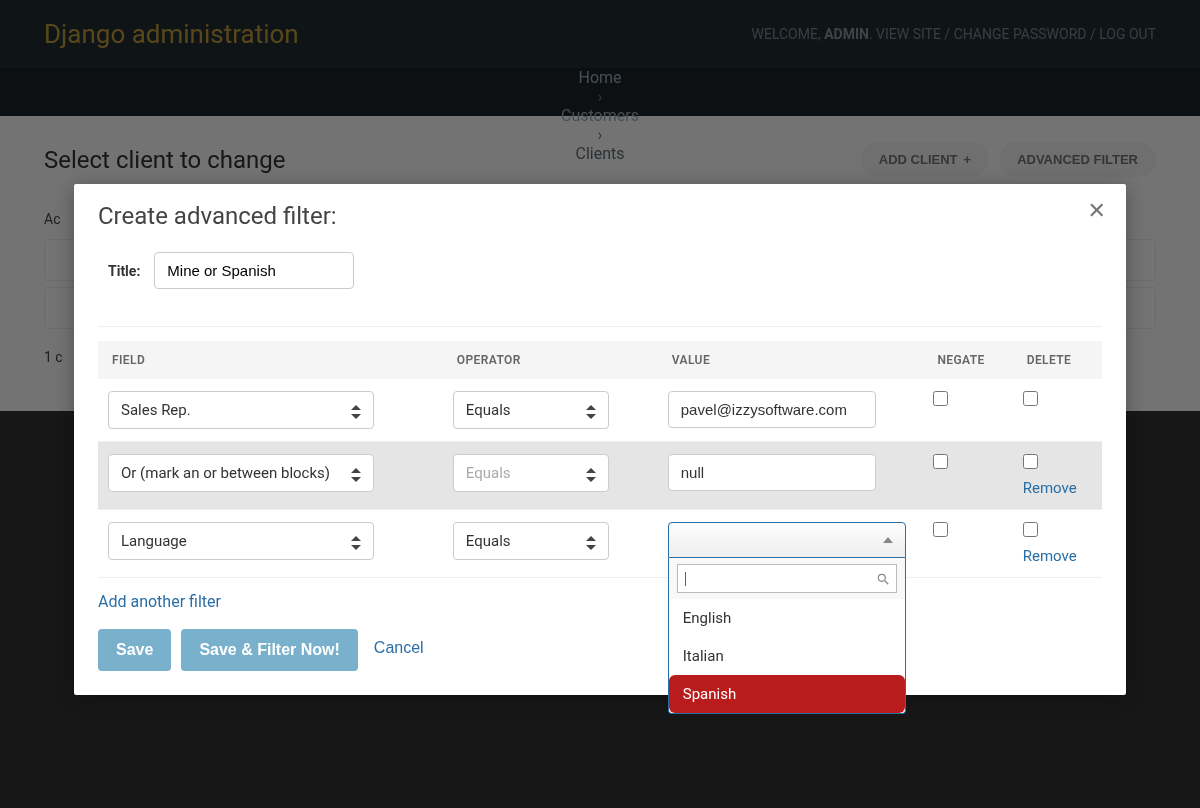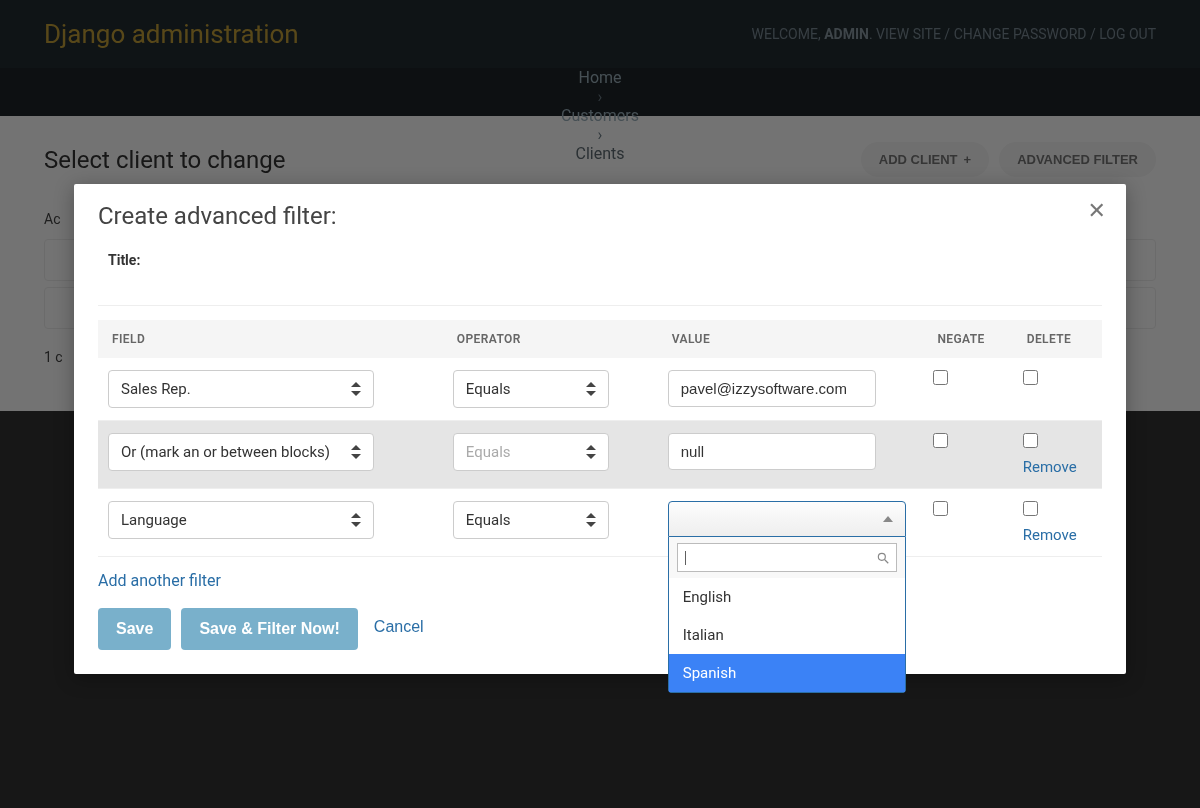--- a/index.html
+++ b/index.html
@@ -33,39 +33,39 @@
 
 .title-row { display: flex; align-items: center; gap: 14px; padding-bottom: 37px; border-bottom: 1px solid #eee; margin-bottom: 14px; }
 .title-label { font-weight: 700; font-size: 14px; color: #333; margin-left: 10px; }
 .title-input { border: 1px solid #ccc; border-radius: 4px; padding: 9px 12px; font-size: 15px; width: 200px; }
 
 .ftable { width: 100%; border-collapse: collapse; }
 .ftable thead th { background: #f5f5f5; text-align: left; font-size: 12px; font-weight: 600; color: #666; letter-spacing: 0.4px; padding: 12px 14px; }
 .ftable tbody tr { border-bottom: 1px solid #eee; }
 .ftable tbody tr.alt { background: #e5e5e5; }
 .ftable td { padding: 12px 10px; vertical-align: top; }
-.sel { display: inline-flex; align-items: center; justify-content: space-between; border: 1px solid #ccc; border-radius: 4px; background: #fff; padding: 9px 12px; font-size: 15px; color: #333; width: 100%; }
+.sel { display: inline-flex; align-items: flex-end; justify-content: space-between; border: 1px solid #ccc; border-radius: 4px; background: #fff; padding: 9px 12px; font-size: 15px; color: #333; width: 100%; }
 .sel.disabled { color: #aaa; }
 .sort-icon { display: inline-block; width: 10px; height: 14px; position: relative; }
 .sort-icon::before { content: ""; position: absolute; top: 0; left: 0; border-left: 5px solid transparent; border-right: 5px solid transparent; border-bottom: 5px solid #444; }
 .sort-icon::after { content: ""; position: absolute; bottom: 0; left: 0; border-left: 5px solid transparent; border-right: 5px solid transparent; border-top: 5px solid #444; }
 .txt { border: 1px solid #ccc; border-radius: 4px; padding: 9px 12px; font-size: 15px; color: #333; width: 208px; }
 .chk { width: 15px; height: 15px; }
 .removelink { color: #2a6ea6; font-size: 15px; text-decoration: none; display: inline-block; margin-top: 6px; }
 
 .dropdown-combo { position: relative; width: 238px; }
 .combo-head { border: 1px solid #2a6ea6; background: linear-gradient(#fdfdfd,#eee); border-radius: 4px 4px 0 0; height: 36px; display: flex; align-items: center; justify-content: flex-end; padding: 0 12px; }
 .tri-up { width: 0; height: 0; border-left: 5px solid transparent; border-right: 5px solid transparent; border-bottom: 6px solid #888; }
 .combo-body { position: absolute; top: 36px; left: 0; width: 100%; background: #fff; border: 1px solid #2a6ea6; border-top: none; border-radius: 0 0 4px 4px; z-index: 10; }
 .searchwrap { padding: 6px 8px; background: #f8f8f8; }
 .searchbox { display: flex; align-items: center; border: 1px solid #bbb; background: #fff; padding: 4px 6px; }
 .searchbox input { border: none; outline: none; flex: 1; font-size: 14px; }
 .mag { width: 14px; height: 14px; color: #888; }
 .opt { padding: 10px 14px; font-size: 15px; color: #333; }
-.opt.selected { background: #3b82f6; color: #fff; }
+.opt.selected { background: #b91c1c; color: #fff; border-radius: 6px; }
 
 .addlink { color: #2a6ea6; font-size: 16px; text-decoration: none; display: inline-block; margin: 14px 0 18px; }
 
 .modbtns { display: flex; align-items: flex-start; gap: 10px; }
 .btn-primary { background: #79b0cb; color: #fff; border: none; border-radius: 4px; padding: 12px 18px; font-size: 16px; font-weight: 600; }
 .btn-link { color: #2a6ea6; background: none; border: none; font-size: 16px; padding: 10px 6px; }
 
 .col-field { width: 340px; }
 .col-op { width: 212px; }
 .col-val { width: 262px; }
@@ -114,20 +114,21 @@
 </div>
 
 <div class="overlay"></div>
 
 <div class="modal">
   <div class="modal-close">✕</div>
   <h2 class="modal-title">Create advanced filter:</h2>
 
   <div class="title-row">
     <span class="title-label">Title:</span>
+    <input class="title-input" value="Mine or Spanish" style="">
   </div>
 
   <table class="ftable">
     <colgroup>
       <col class="col-field">
         <col class="col-op">
         <col class="col-val">
         <col class="col-neg">
         <col class="col-del">
     </colgroup>

